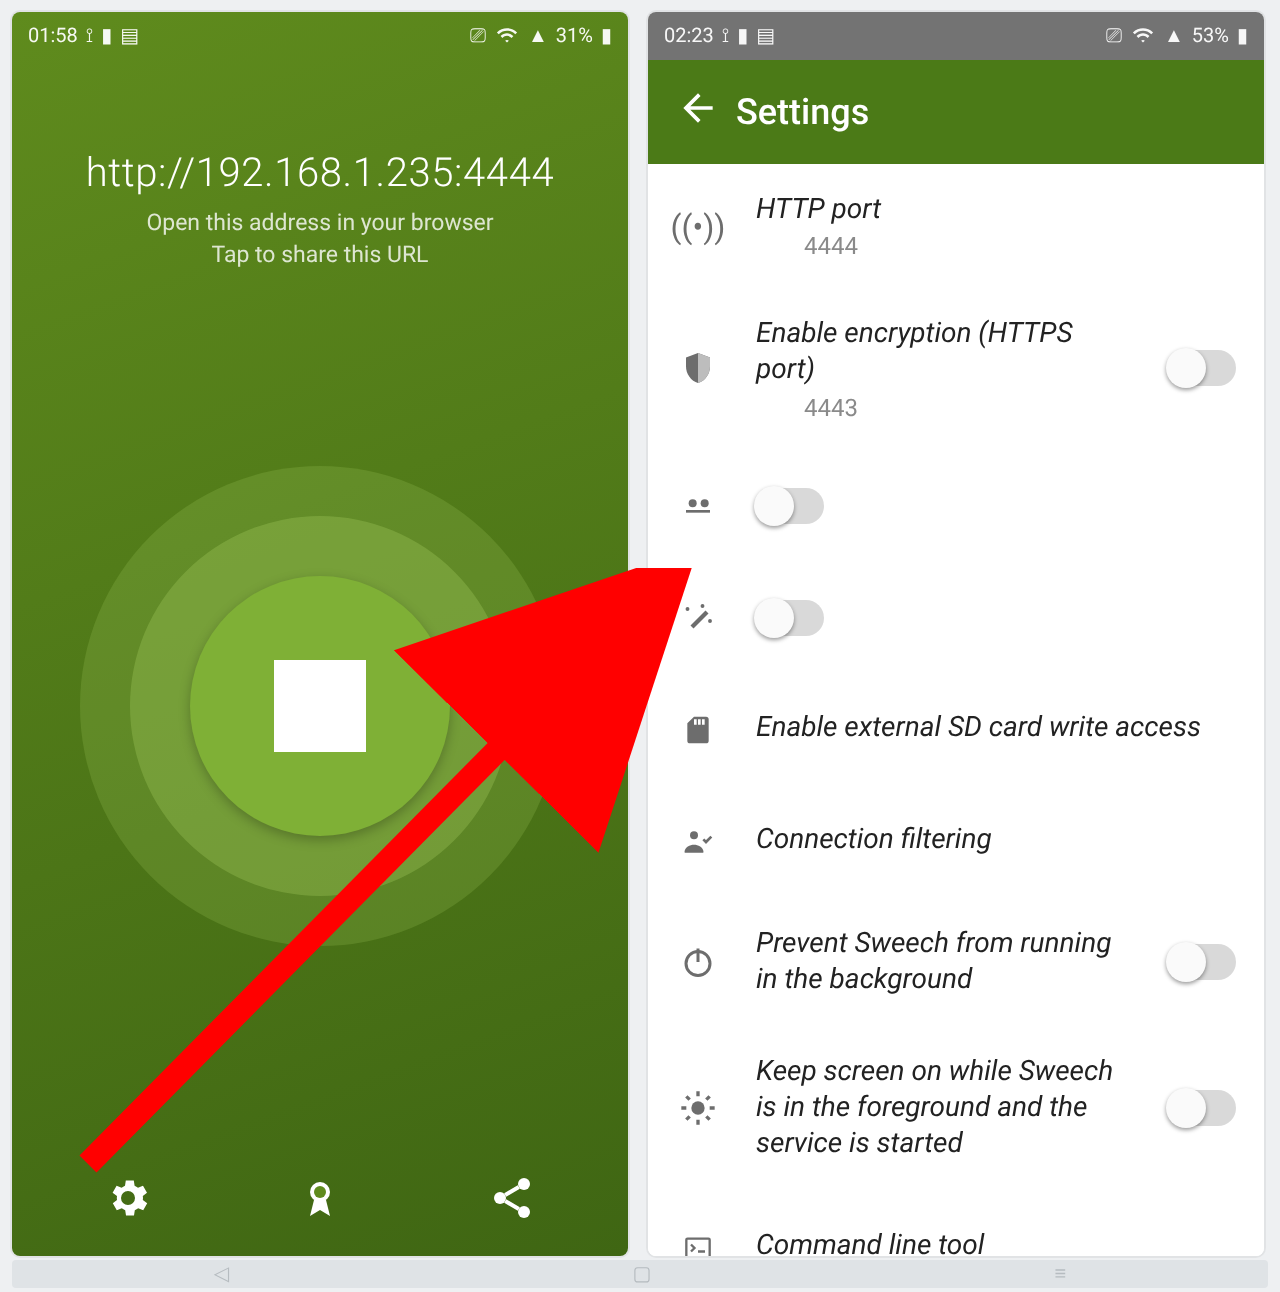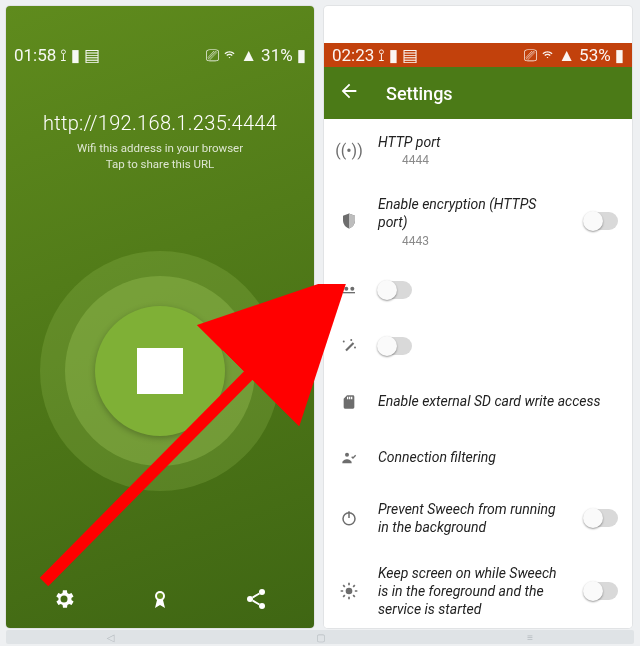--- a/index.html
+++ b/index.html
@@ -30,23 +30,22 @@
     background: linear-gradient(160deg,#5f8b1d 0%,#3f6613 100%);
     display: flex;
     flex-direction: column;
   }
   .statusbar {
     height: 24px;
     display: flex;
     align-items: center;
     justify-content: space-between;
     padding: 0 8px;
-    font-size: 17px;
+    font-size: 10px;
     color: #fff;
-    margin-top: 37px;
   }
   .statusbar .sicons { display:flex; gap:4px; align-items:center; opacity:.95;}
   .statusbar .sicons svg, .statusbar .sicons span { display:block; }
   .left .url-block {
     text-align: center;
     margin-top: 28px;
     color:#fff;
   }
   .left .url {
     font-size: 20px;
@@ -83,29 +82,29 @@
     height:58px;
     display:flex;
     align-items:center;
     justify-content:space-around;
     padding:0 10px;
   }
   .bottom-bar .ibtn { color:#fff; }
   .ibtn svg { display:block; }
   
   .right { display:flex; flex-direction:column; }
-  .right .statusbar { color:#fff; background:#c2410c; }
+  .right .statusbar { color:#fff; background:#737373; }
   .appbar {
     background:#4b7a17;
     color:#fff;
     height:52px;
     display:flex;
     align-items:center;
     padding:0 14px;
-    gap:26px;
+    gap:8px;
     font-size:18px;
     font-weight:500;
   }
   .settings-list {
     flex:1;
     overflow:hidden;
     background:#fff;
   }
   .row {
     display:flex;
@@ -166,21 +165,21 @@
             </svg>
         </span>
         <span>▲</span>
         <span>31%</span>
         <span>▮</span>
       </span>
     </div>
     <div class="url-block">
       <div class="url">http://192.168.1.235:4444</div>
       <div class="hint">
-        <span>Wifi this address in your browser</span><br>
+        <span>Open this address in your browser</span><br>
         <span>Tap to share this URL</span>
       </div>
     </div>
     <div class="ring-area">
       <div class="ring ring3"></div>
       <div class="ring ring2"></div>
       <div class="ring ring1"></div>
       <div class="stop-sq"></div>
     </div>
     <div class="bottom-bar">

